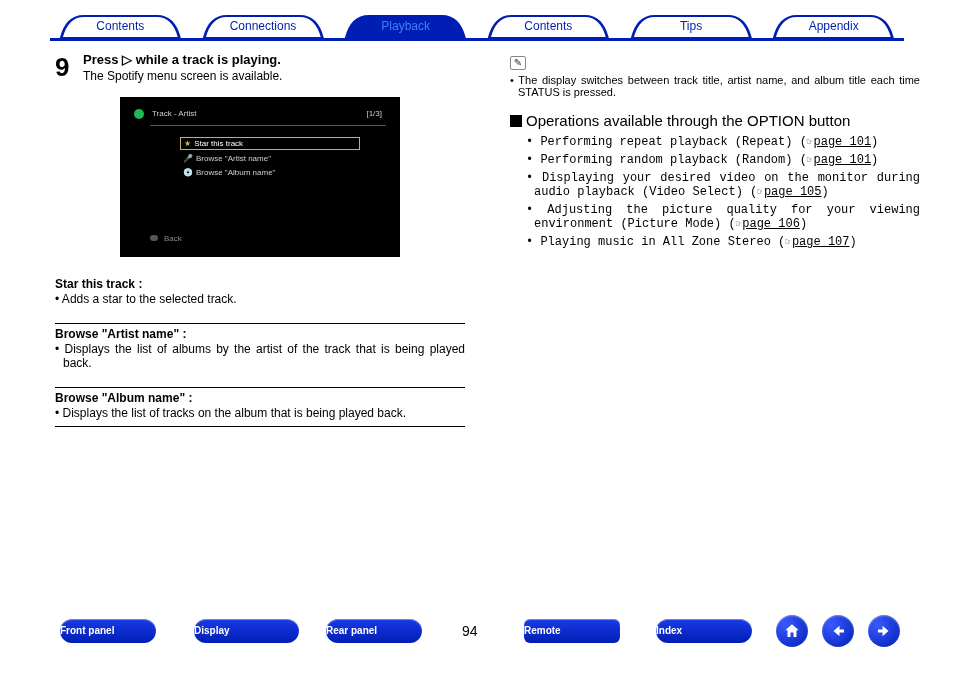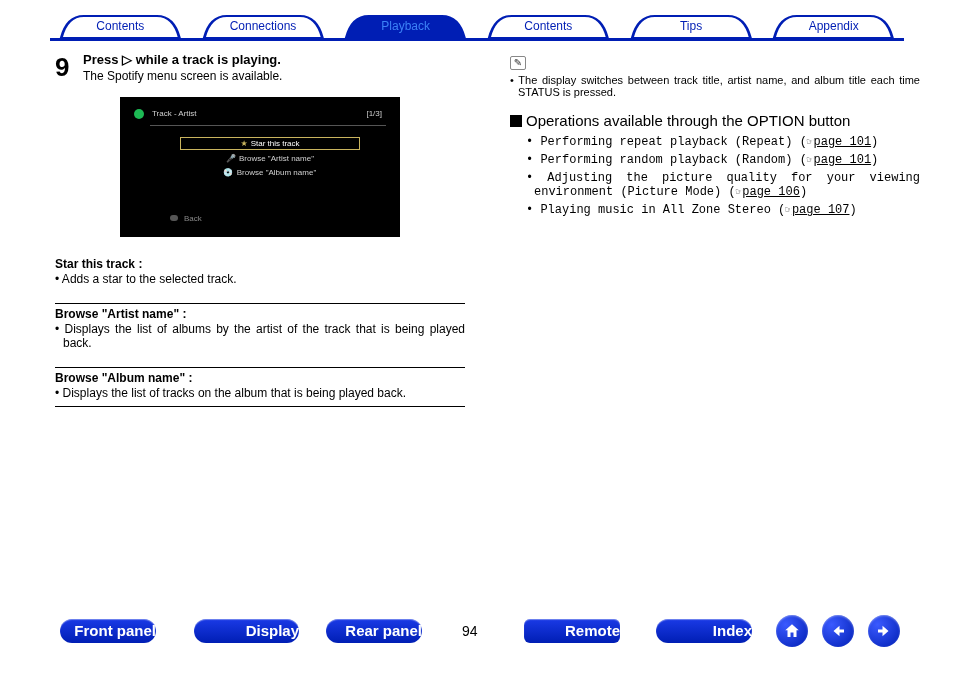--- a/index.html
+++ b/index.html
@@ -57,39 +57,38 @@
     font-weight: bold;
   }
   .step-sub {
     margin-left: 28px;
     font-size: 12px;
     margin-top: 2px;
   }
   .screenshot {
     margin: 14px auto 10px;
     width: 280px;
-    height: 140px;
+    height: 160px;
     background: #000;
     position: relative;
     color: #d0d0d0;
     font-size: 8px;
-    text-align: center;
   }
   .sp-logo {
     position:absolute; left:14px; top:12px;
     width:10px; height:10px; border-radius:50%; background:#1db954;
   }
   .sp-title { position:absolute; left:32px; top:12px; font-size:8px; }
   .sp-count { position:absolute; right:18px; top:12px; font-size:8px; }
   .sp-hr { position:absolute; left:30px; right:14px; top:28px; height:1px; background:#555; }
   .sp-list { position:absolute; left:60px; top:40px; right:40px; }
   .sp-item { margin-bottom:3px; font-size:8px; padding:1px 3px; }
   .sp-item.sel { border:1px solid #c9b45e; color:#fff; }
   .sp-star { color:#c9b45e; margin-right:3px; }
-  .sp-back { position:absolute; left:50px; bottom:14px; font-size:8px; color:#888; }
+  .sp-back { position:absolute; left:30px; bottom:14px; font-size:8px; color:#888; }
   .sp-back-dot { display:inline-block; width:8px;height:6px;border-radius:3px;background:#555; margin-right:6px;}
   .deflist { font-size: 12px; }
   .deflist .dt { font-weight:bold; margin-top:17px; border-top:1px solid #000; padding-top:3px;}
   .deflist .dt:first-child{ border-top:none; }
   .deflist .dd { margin-top:1px; text-align: justify; padding-left:8px; text-indent:-8px;}
   .left-sep { border-top:1px solid #000; margin-top:6px;}
   
   .note-icon {
     width:16px; height:14px; border:1px solid #888; border-radius:2px;
     display:inline-flex; align-items:center; justify-content:center;
@@ -109,23 +108,23 @@
     position:absolute;
     left:0; right:0; bottom:20px;
     height:34px;
   }
   .pill {
     position:absolute;
     height:24px;
     border-radius:12px;
     background: linear-gradient(#1a3ae6,#001eb4);
     color:#fff;
-    font-size:15px;
+    font-size:10px;
     font-weight:bold;
-    text-align:right;
+    text-align:left;
     line-height:24px;
     cursor:pointer;
     box-shadow: inset 0 1px 1px rgba(255,255,255,.4);
   }
   .circ {
     position:absolute;
     width:32px; height:32px; border-radius:50%;
     background: radial-gradient(circle at 30% 30%, #3a5aff, #001eb4);
     color:#fff; cursor:pointer;
     display:flex; align-items:center; justify-content:center;
@@ -210,20 +209,21 @@
 <div class="col right">
   <div class="note-icon">✎</div>
   <div class="note-text">• The display switches between track title, artist name, and album title each time STATUS is pressed.</div>
 
   <div class="h2">
     <span class="sq"></span><span>Operations available through the OPTION button</span>
   </div>
   <div class="bul-list">
     <div class="bul"><span>• Performing repeat playback (Repeat) (</span><span class="hand">☞</span><span class="pg-link">page 101</span><span>)</span></div>
     <div class="bul"><span>• Performing random playback (Random) (</span><span class="hand">☞</span><span class="pg-link">page 101</span><span>)</span></div>
+    <div class="bul"><span>• Displaying your desired video on the monitor during audio playback (Video Select) (</span><span class="hand">☞</span><span class="pg-link">page 105</span><span>)</span></div>
     <div class="bul"><span>• Adjusting the picture quality for your viewing environment (Picture Mode) (</span><span class="hand">☞</span><span class="pg-link">page 106</span><span>)</span></div>
     <div class="bul"><span>• Playing music in All Zone Stereo (</span><span class="hand">☞</span><span class="pg-link">page 107</span><span>)</span></div>
   </div>
 </div>
 
 <div class="footer">
   <div class="pill" style="left:60px; width:96px;">Front panel</div>
   <div class="pill" style="left:194px; width:105px;">Display</div>
   <div class="pill" style="left:326px; width:96px;">Rear panel</div>
   <div class="page-num" style="left:462px; top:4px;">94</div>

